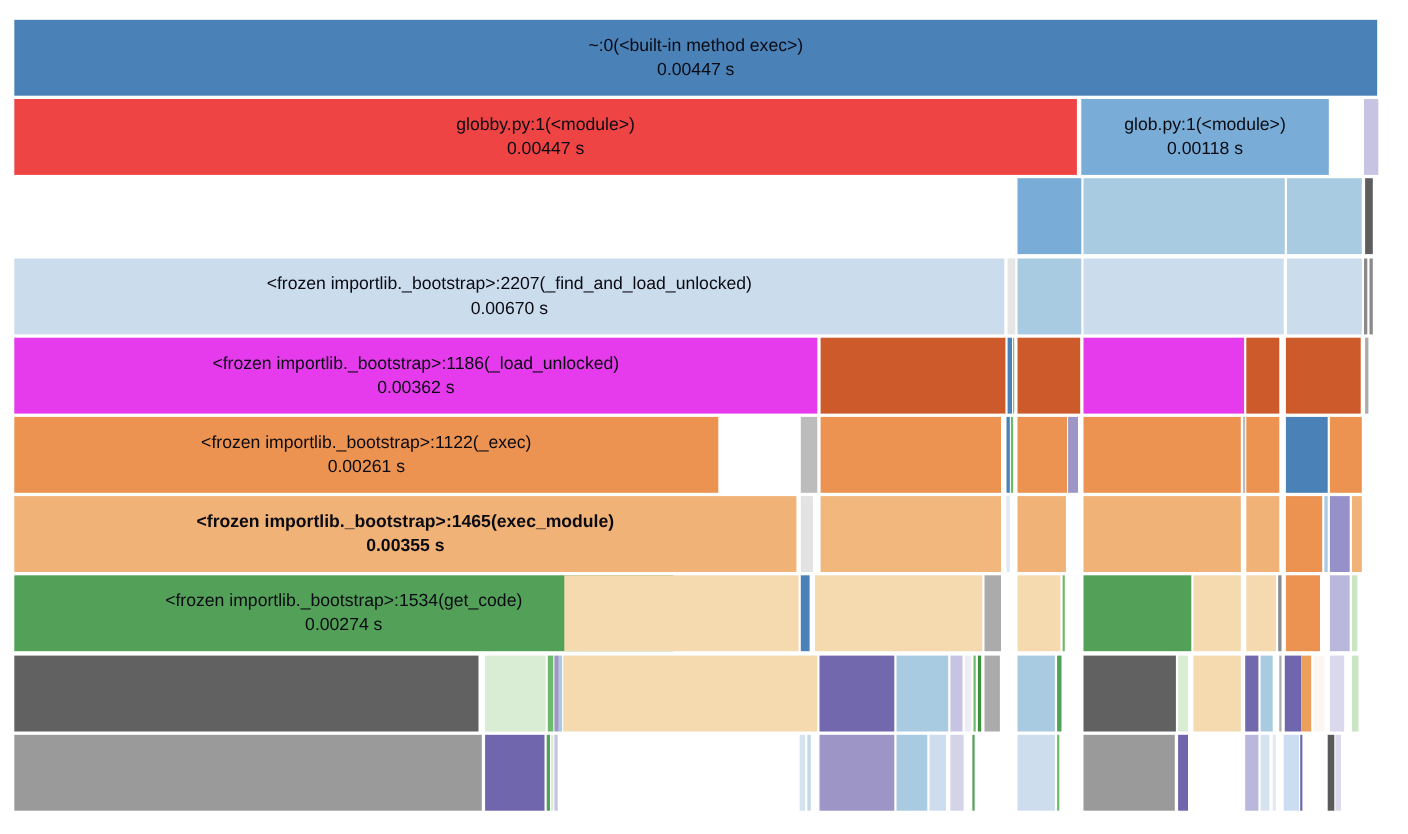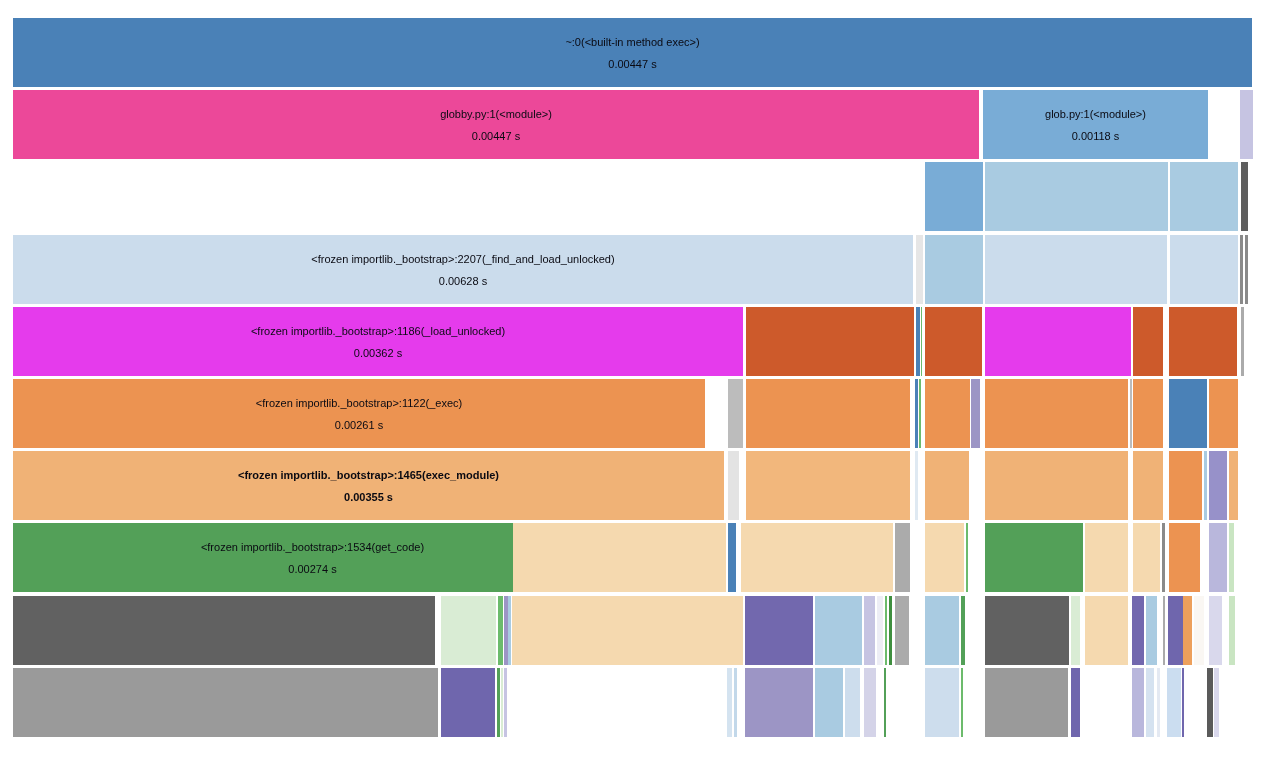--- a/index.html
+++ b/index.html
@@ -16,70 +16,70 @@
     display:flex;
     flex-direction:column;
     align-items:center;
     justify-content:center;
     overflow:hidden;
     cursor:pointer;
   }
   .frame .lbl,
   .frame .tm{
     color:#0a0a12;
-    font-size:11px;
+    font-size:16px;
     line-height:22px;
     white-space:nowrap;
     text-align:right;
   }
 </style>
 </head>
 <body>
 
 <div id="stage">
     <div class="frame" style="left: 13px; top: 18px; width: 1239px; height: 69px; background: rgb(74, 129, 183);">
       <div class="lbl">~:0(&lt;built-in method exec&gt;)</div>
       <div class="tm">0.00447 s</div>
     </div>
-    <div class="frame" style="left: 13px; top: 90px; width: 966px; height: 69px; background: #ec4899;">
+    <div class="frame" style="left: 13px; top: 90px; width: 966px; height: 69px; background: #ef4444;">
       <div class="lbl">globby.py:1(&lt;module&gt;)</div>
       <div class="tm">0.00447 s</div>
     </div>
     <div class="frame" style="left: 983px; top: 90px; width: 225px; height: 69px; background: rgb(121, 172, 214);">
       <div class="lbl">glob.py:1(&lt;module&gt;)</div>
       <div class="tm">0.00118 s</div>
     </div>
     <div class="frame" style="left: 1240px; top: 90px; width: 13px; height: 69px; background: rgb(198, 196, 226);"></div>
     <div class="frame" style="left: 925px; top: 162px; width: 58px; height: 69px; background: rgb(121, 172, 214);"></div>
     <div class="frame" style="left: 985px; top: 162px; width: 183px; height: 69px; background: rgb(169, 203, 225);"></div>
     <div class="frame" style="left: 1170px; top: 162px; width: 68px; height: 69px; background: rgb(169, 203, 225);"></div>
     <div class="frame" style="left: 1241px; top: 162px; width: 7px; height: 69px; background: rgb(94, 94, 94);"></div>
     <div class="frame" style="left: 13px; top: 235px; width: 900px; height: 69px; background: rgb(203, 220, 236);">
       <div class="lbl">&lt;frozen importlib._bootstrap&gt;:2207(_find_and_load_unlocked)</div>
-      <div class="tm">0.00628 s</div>
+      <div class="tm">0.00670 s</div>
     </div>
     <div class="frame" style="left: 916px; top: 235px; width: 7px; height: 69px; background: rgb(230, 230, 230);"></div>
     <div class="frame" style="left: 925px; top: 235px; width: 58px; height: 69px; background: rgb(169, 203, 225);"></div>
     <div class="frame" style="left: 985px; top: 235px; width: 182px; height: 69px; background: rgb(203, 220, 236);"></div>
     <div class="frame" style="left: 1170px; top: 235px; width: 68px; height: 69px; background: rgb(203, 220, 236);"></div>
     <div class="frame" style="left: 1240px; top: 235px; width: 3px; height: 69px; background: rgb(138, 138, 138);"></div>
     <div class="frame" style="left: 1245px; top: 235px; width: 2.5px; height: 69px; background: rgb(138, 138, 138);"></div>
     <div class="frame" style="left: 13px; top: 307px; width: 730px; height: 69px; background: rgb(229, 59, 236);">
       <div class="lbl">&lt;frozen importlib._bootstrap&gt;:1186(_load_unlocked)</div>
       <div class="tm">0.00362 s</div>
     </div>
     <div class="frame" style="left: 746px; top: 307px; width: 168px; height: 69px; background: rgb(205, 90, 43);"></div>
     <div class="frame" style="left: 916px; top: 307px; width: 4px; height: 69px; background: rgb(74, 129, 183);"></div>
     <div class="frame" style="left: 920.5px; top: 307px; width: 1.5px; height: 69px; background: rgb(108, 187, 108);"></div>
     <div class="frame" style="left: 925px; top: 307px; width: 57px; height: 69px; background: rgb(205, 90, 43);"></div>
     <div class="frame" style="left: 985px; top: 307px; width: 146px; height: 69px; background: rgb(229, 59, 236);"></div>
     <div class="frame" style="left: 1133px; top: 307px; width: 30px; height: 69px; background: rgb(205, 90, 43);"></div>
     <div class="frame" style="left: 1169px; top: 307px; width: 68px; height: 69px; background: rgb(205, 90, 43);"></div>
     <div class="frame" style="left: 1241px; top: 307px; width: 2.5px; height: 69px; background: rgb(171, 171, 171);"></div>
-    <div class="frame" style="left: 13px; top: 379px; width: 692px; height: 69px; background: rgb(236, 147, 81);">
+    <div class="frame" style="left: 13px; top: 379px; width: 640px; height: 69px; background: rgb(236, 147, 81);">
       <div class="lbl">&lt;frozen importlib._bootstrap&gt;:1122(_exec)</div>
       <div class="tm">0.00261 s</div>
     </div>
     <div class="frame" style="left: 728px; top: 379px; width: 15px; height: 69px; background: rgb(188, 188, 188);"></div>
     <div class="frame" style="left: 746px; top: 379px; width: 164px; height: 69px; background: rgb(236, 147, 81);"></div>
     <div class="frame" style="left: 915px; top: 379px; width: 3px; height: 69px; background: rgb(74, 129, 183);"></div>
     <div class="frame" style="left: 918.5px; top: 379px; width: 2px; height: 69px; background: rgb(108, 187, 108);"></div>
     <div class="frame" style="left: 925px; top: 379px; width: 45px; height: 69px; background: rgb(236, 147, 81);"></div>
     <div class="frame" style="left: 971px; top: 379px; width: 9px; height: 69px; background: rgb(156, 149, 197);"></div>
     <div class="frame" style="left: 985px; top: 379px; width: 143px; height: 69px; background: rgb(236, 147, 81);"></div>

